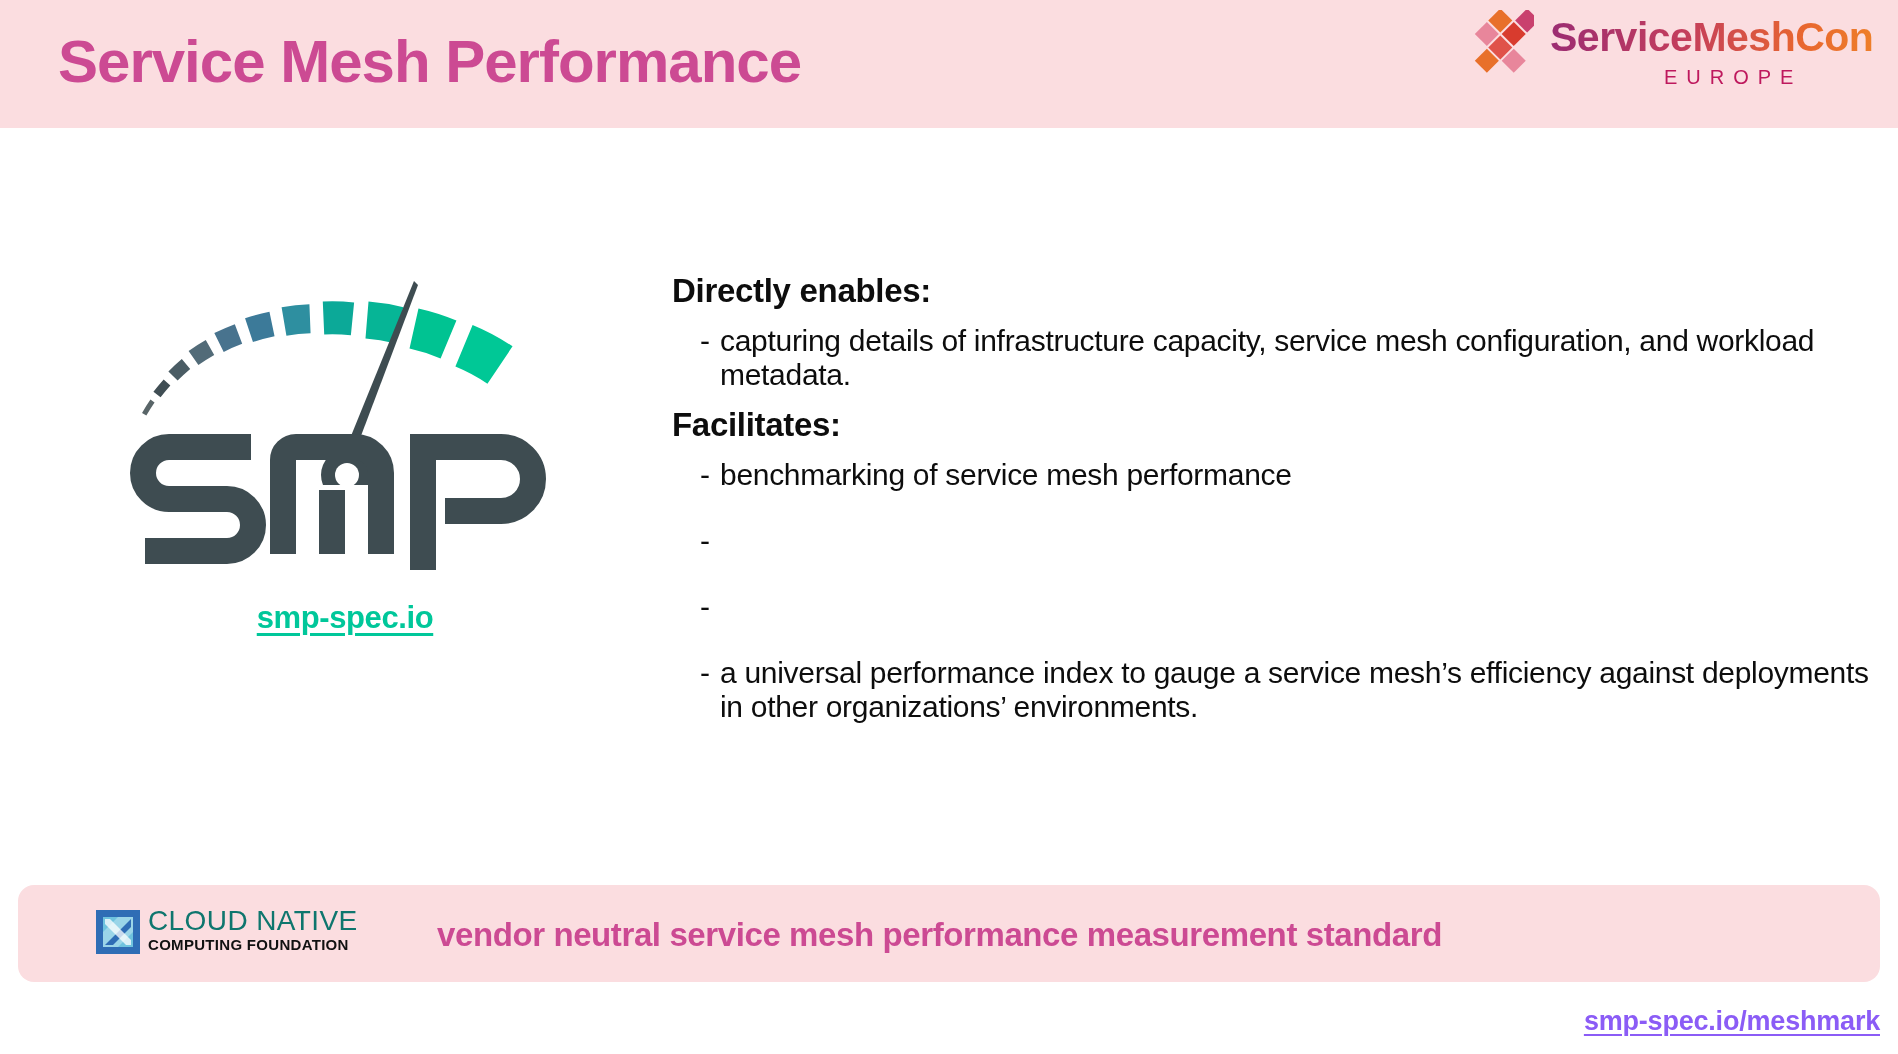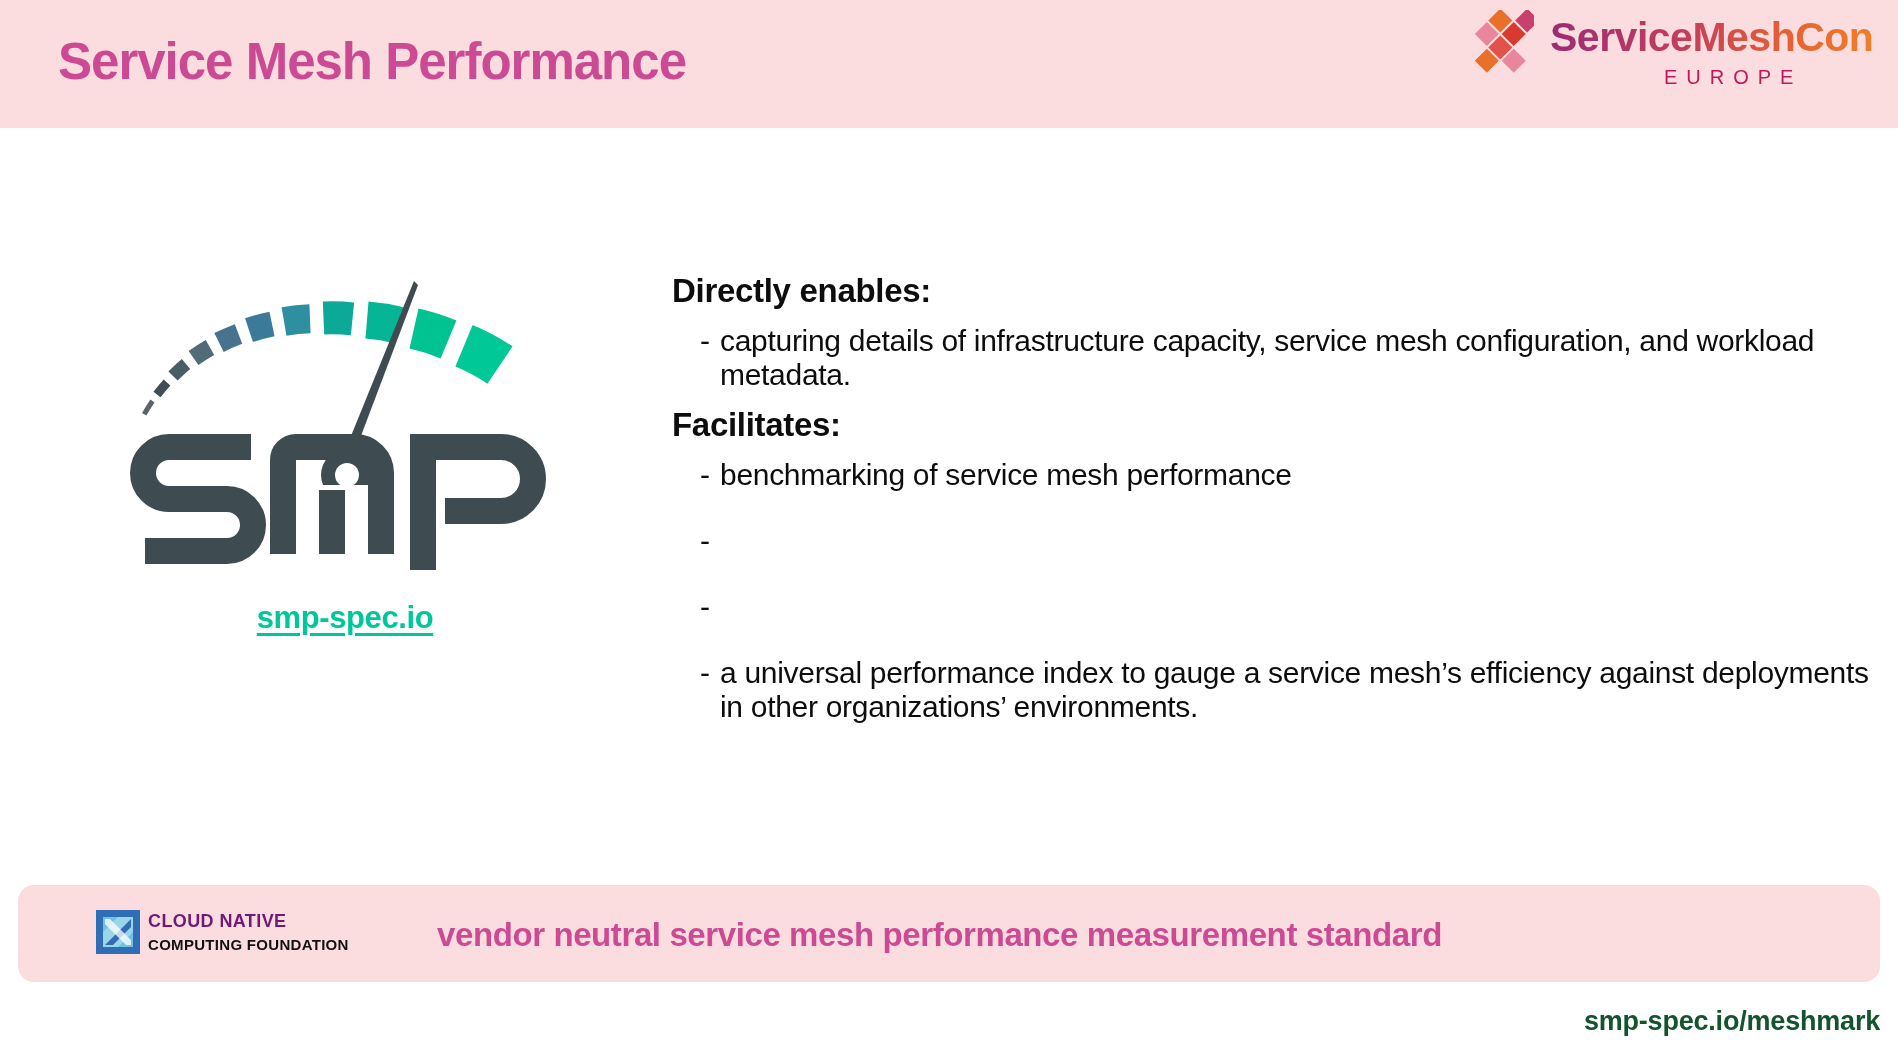--- a/index.html
+++ b/index.html
@@ -22,21 +22,21 @@
     left: 0;
     top: 0;
     width: 1898px;
     height: 128px;
     background: #FBDDE0;
   }
   .slide-title {
     position: absolute;
     left: 58px;
     top: 6px;
-    font-size: 51px;
+    font-size: 60px;
     font-weight: bold;
     letter-spacing: -1px;
     color: #CC4A93;
     line-height: 112px;
     white-space: nowrap;
     text-align: right;
   }
 
   
   .smc-logo {
@@ -177,24 +177,24 @@
     top: 2px;
     width: 44px;
     height: 44px;
   }
   .cncf-text {
     position: absolute;
     left: 52px;
     top: 0px;
   }
   .cncf-line1 {
-    font-size: 18px;
-    font-weight: bold;
+    font-size: 28px;
+    font-weight: normal;
     letter-spacing: 0.4px;
-    color: #701a75;
+    color: #0f766e;
     line-height: 26px;
     white-space: nowrap;
   }
   .cncf-line2 {
     font-size: 15px;
     font-weight: bold;
     letter-spacing: 0.3px;
     color: #111111;
     line-height: 22px;
     white-space: nowrap;
@@ -209,21 +209,22 @@
     letter-spacing: -0.4px;
     white-space: nowrap;
     text-align: center;
   }
   .meshmark-link {
     position: absolute;
     right: 18px;
     top: 1006px;
     font-size: 27px;
     font-weight: bold;
-    color: #14532d;
+    color: #8b5cf6;
+    text-decoration: underline;
     text-underline-offset: 4px;
     text-decoration-thickness: 2px;
     cursor: pointer;
     letter-spacing: -0.2px;
     margin-left: 20px;
   }
 </style>
 </head>
 <body>
 

